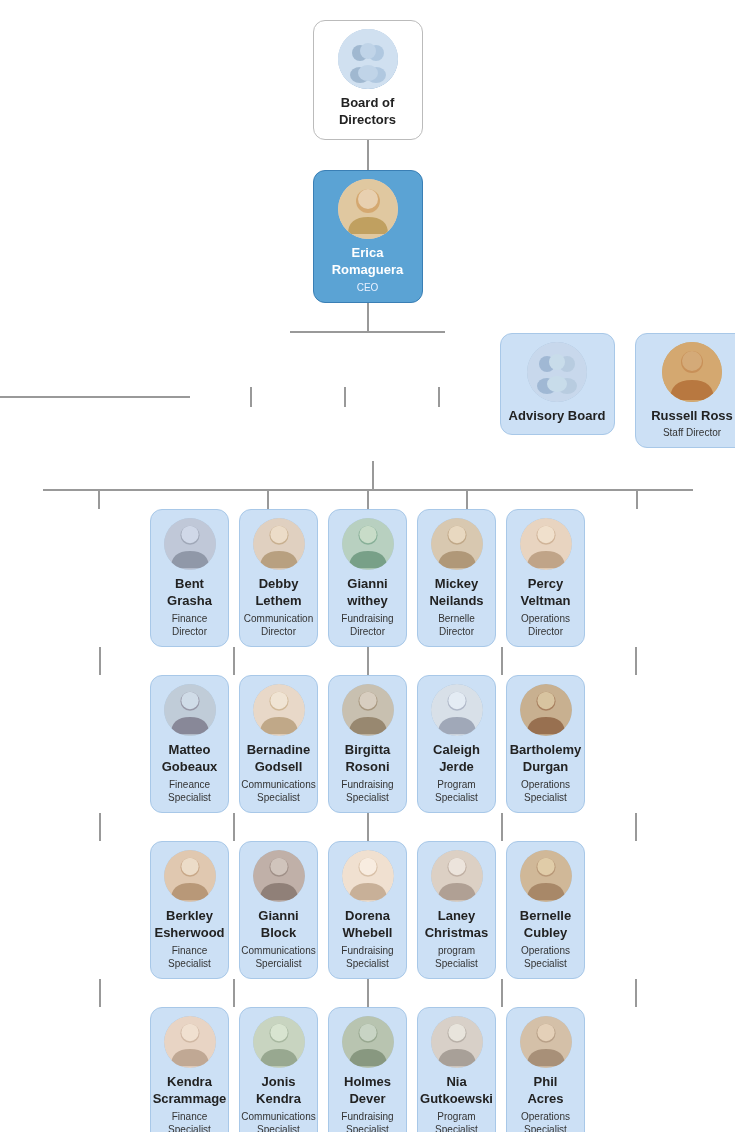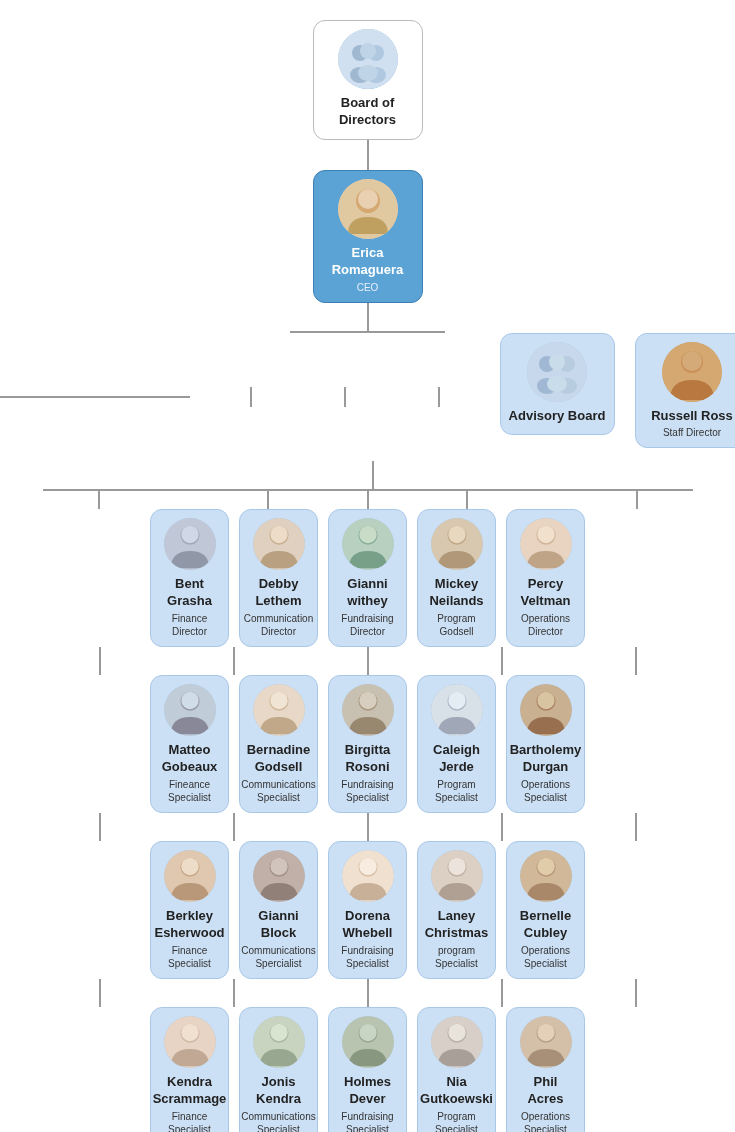--- a/index.html
+++ b/index.html
@@ -292,21 +292,21 @@
         <div class="node-box sm">
           <div class="avatar">
             <svg viewBox="0 0 60 60" xmlns="http://www.w3.org/2000/svg">
               <circle cx="30" cy="30" r="30" fill="#d8c8b0"></circle>
               <circle cx="30" cy="20" r="11" fill="#c0a888"></circle>
               <path d="M8,58 Q8,38 30,38 Q52,38 52,58" fill="#b09878"></path>
               <circle cx="30" cy="19" r="10" fill="#e8d8c0"></circle>
             </svg>
           </div>
           <div class="node-name">Mickey Neilands</div>
-          <div class="node-title">Program Godsell</div>
+          <div class="node-title">Bernelle Director</div>
         </div>
       </div>
 
       <div class="node">
         <div class="node-box sm">
           <div class="avatar">
             <svg viewBox="0 0 60 60" xmlns="http://www.w3.org/2000/svg">
               <circle cx="30" cy="30" r="30" fill="#e8d4c0"></circle>
               <circle cx="30" cy="20" r="11" fill="#d0b498"></circle>
               <path d="M8,58 Q8,38 30,38 Q52,38 52,58" fill="#c0a488"></path>

